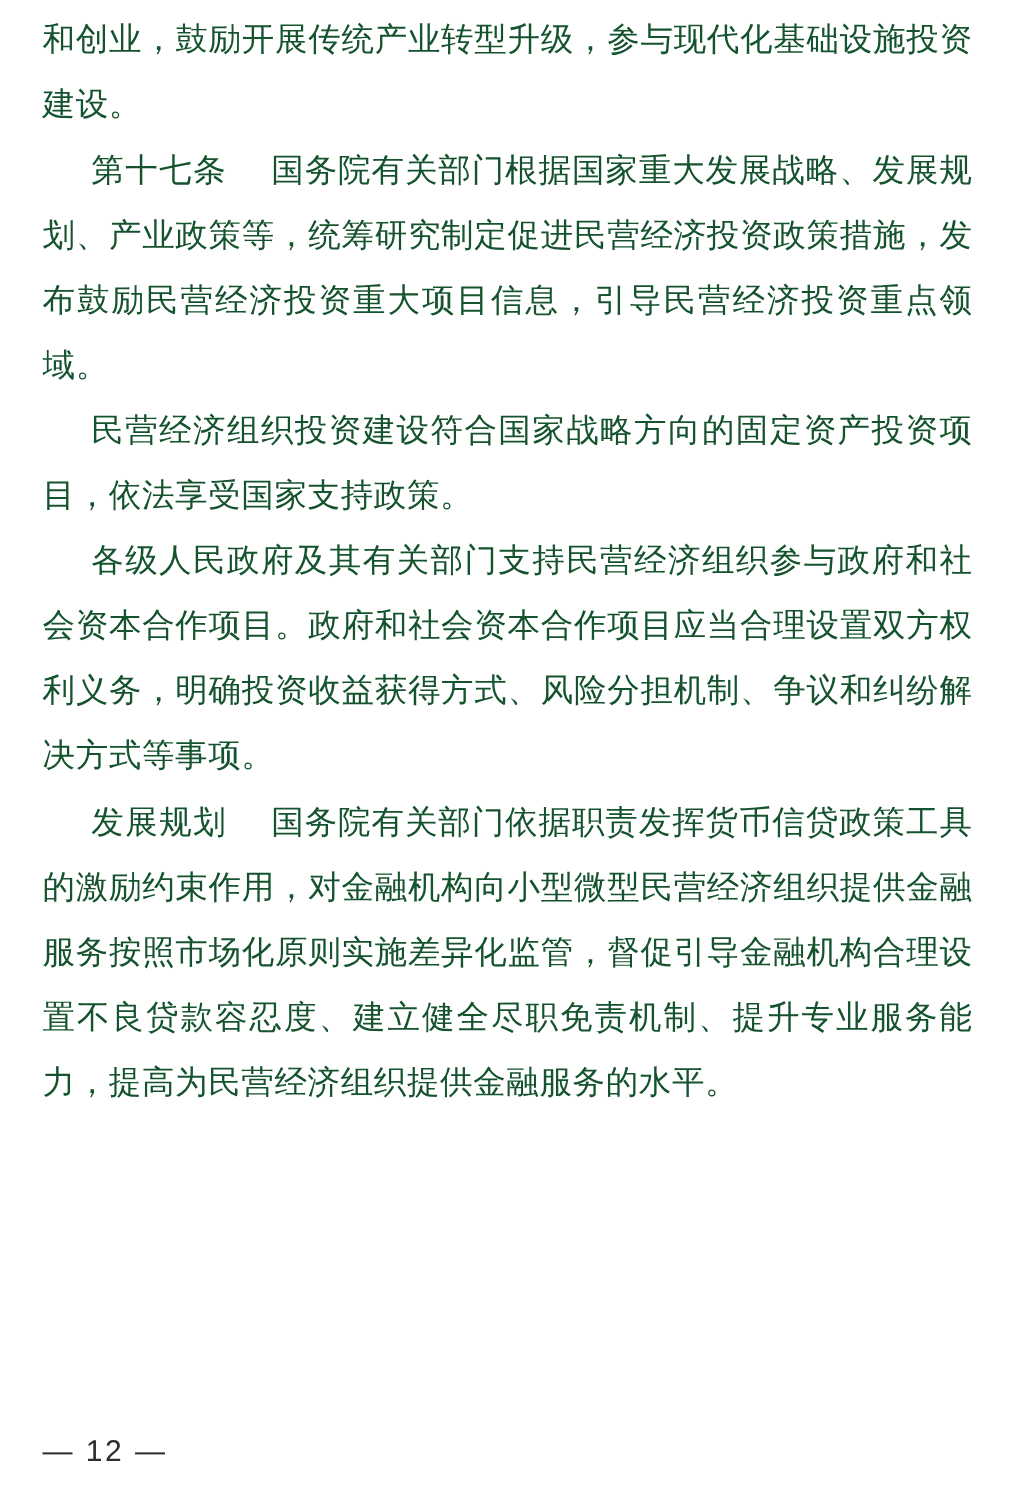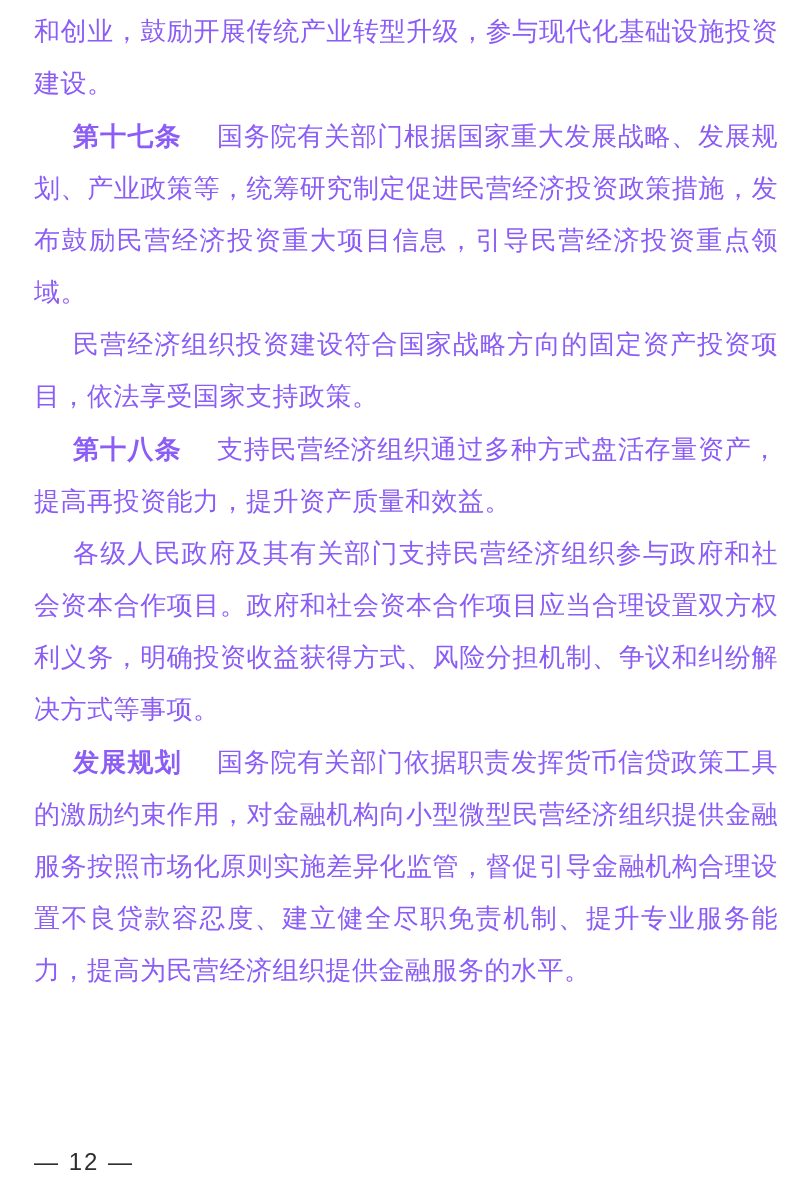--- a/index.html
+++ b/index.html
@@ -23,27 +23,27 @@
     left: 34px;
     right: 33px;
   }
   p.para {
     margin: 0;
     font-size: 26px;
     line-height: 52px;
     letter-spacing: 0.5px;
     text-align: justify;
     text-justify: inter-ideograph;
-    color: #8b5cf6;
+    color: #14532d;
   }
   p.para.indent {
     text-indent: 1.5em;
   }
   b.article {
-    font-weight: 700;
+    font-weight: 400;
     font-family: "Liberation Sans", "DejaVu Sans", sans-serif;
     margin-right: 1.35em;
     letter-spacing: 1px;
   }
   .footer {
     position: absolute;
     left: 34px;
     top: 1148px;
     font-size: 24px;
     letter-spacing: 2px;
@@ -56,21 +56,20 @@
 
 <div class="page">
   <div class="content">
 
     <p class="para"><span>和创业，鼓励开展传统产业转型升级，参与现代化基础设施投资建设。</span></p>
 
     <p class="para indent"><b class="article">第十七条</b><span>国务院有关部门根据国家重大发展战略、发展规划、产业政策等，统筹研究制定促进民营经济投资政策措施，发布鼓励民营经济投资重大项目信息，引导民营经济投资重点领域。</span></p>
 
     <p class="para indent"><span>民营经济组织投资建设符合国家战略方向的固定资产投资项目，依法享受国家支持政策。</span></p>
 
-    <p class="para indent"><b class="article">第十八条</b><span>支持民营经济组织通过多种方式盘活存量资产，提高再投资能力，提升资产质量和效益。</span></p>
 
     <p class="para indent"><span>各级人民政府及其有关部门支持民营经济组织参与政府和社会资本合作项目。政府和社会资本合作项目应当合理设置双方权利义务，明确投资收益获得方式、风险分担机制、争议和纠纷解决方式等事项。</span></p>
 
 
     <p class="para indent"><b class="article">发展规划</b><span>国务院有关部门依据职责发挥货币信贷政策工具的激励约束作用，对金融机构向小型微型民营经济组织提供金融服务按照市场化原则实施差异化监管，督促引导金融机构合理设置不良贷款容忍度、建立健全尽职免责机制、提升专业服务能力，提高为民营经济组织提供金融服务的水平。</span></p>
 
   </div>
 
   <div class="footer"><span>— 12 —</span></div>
 </div>

